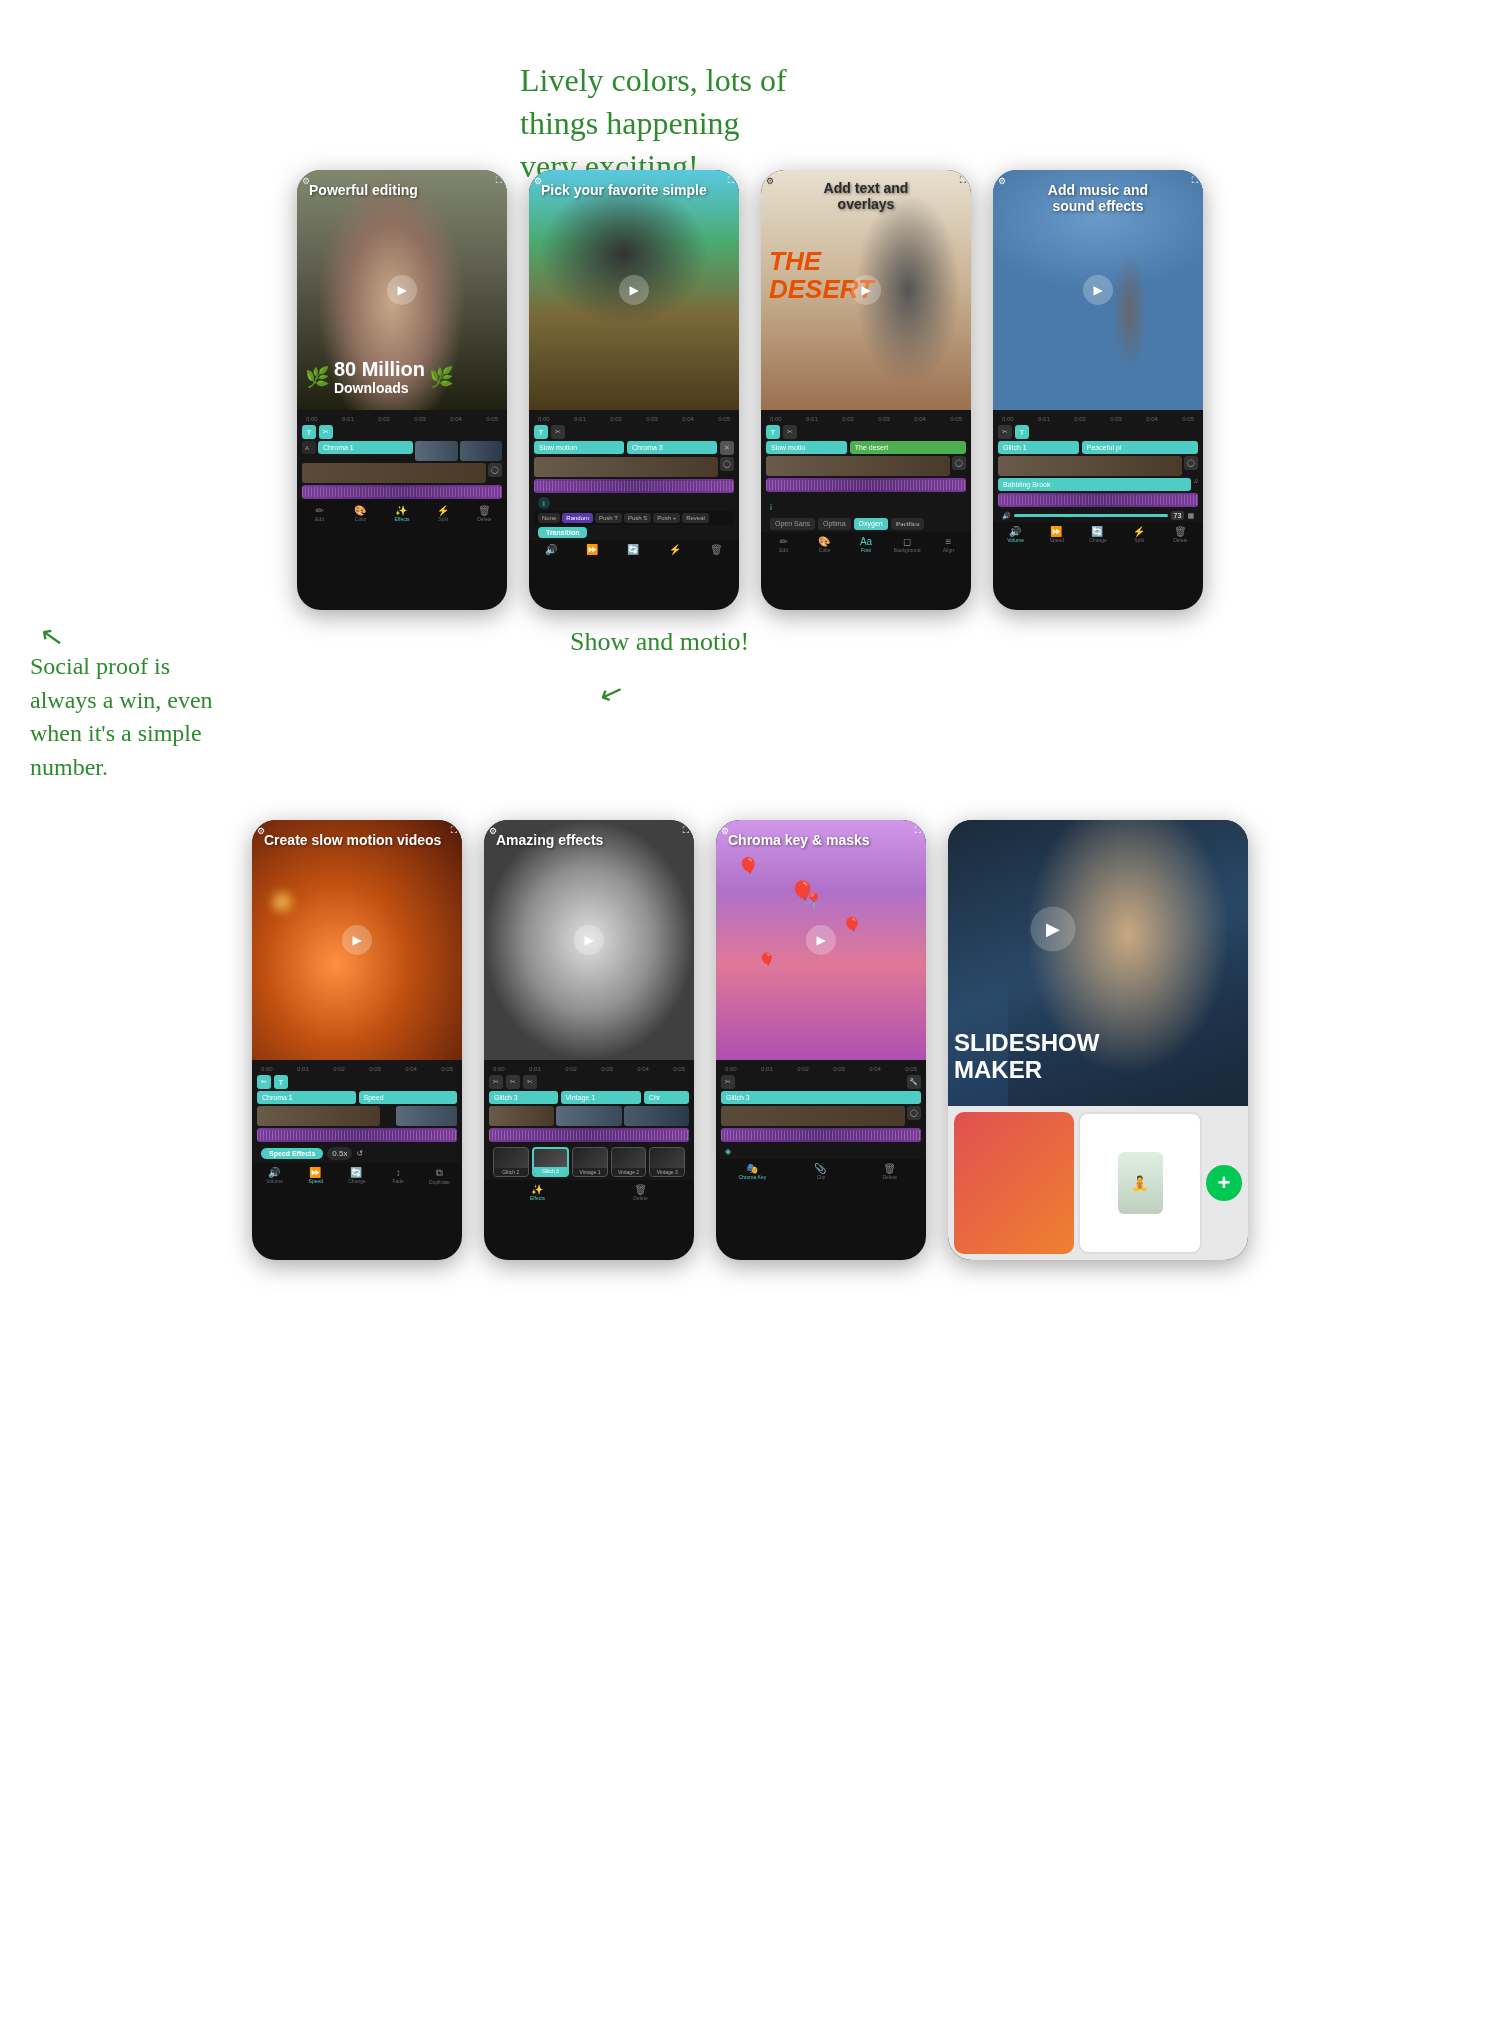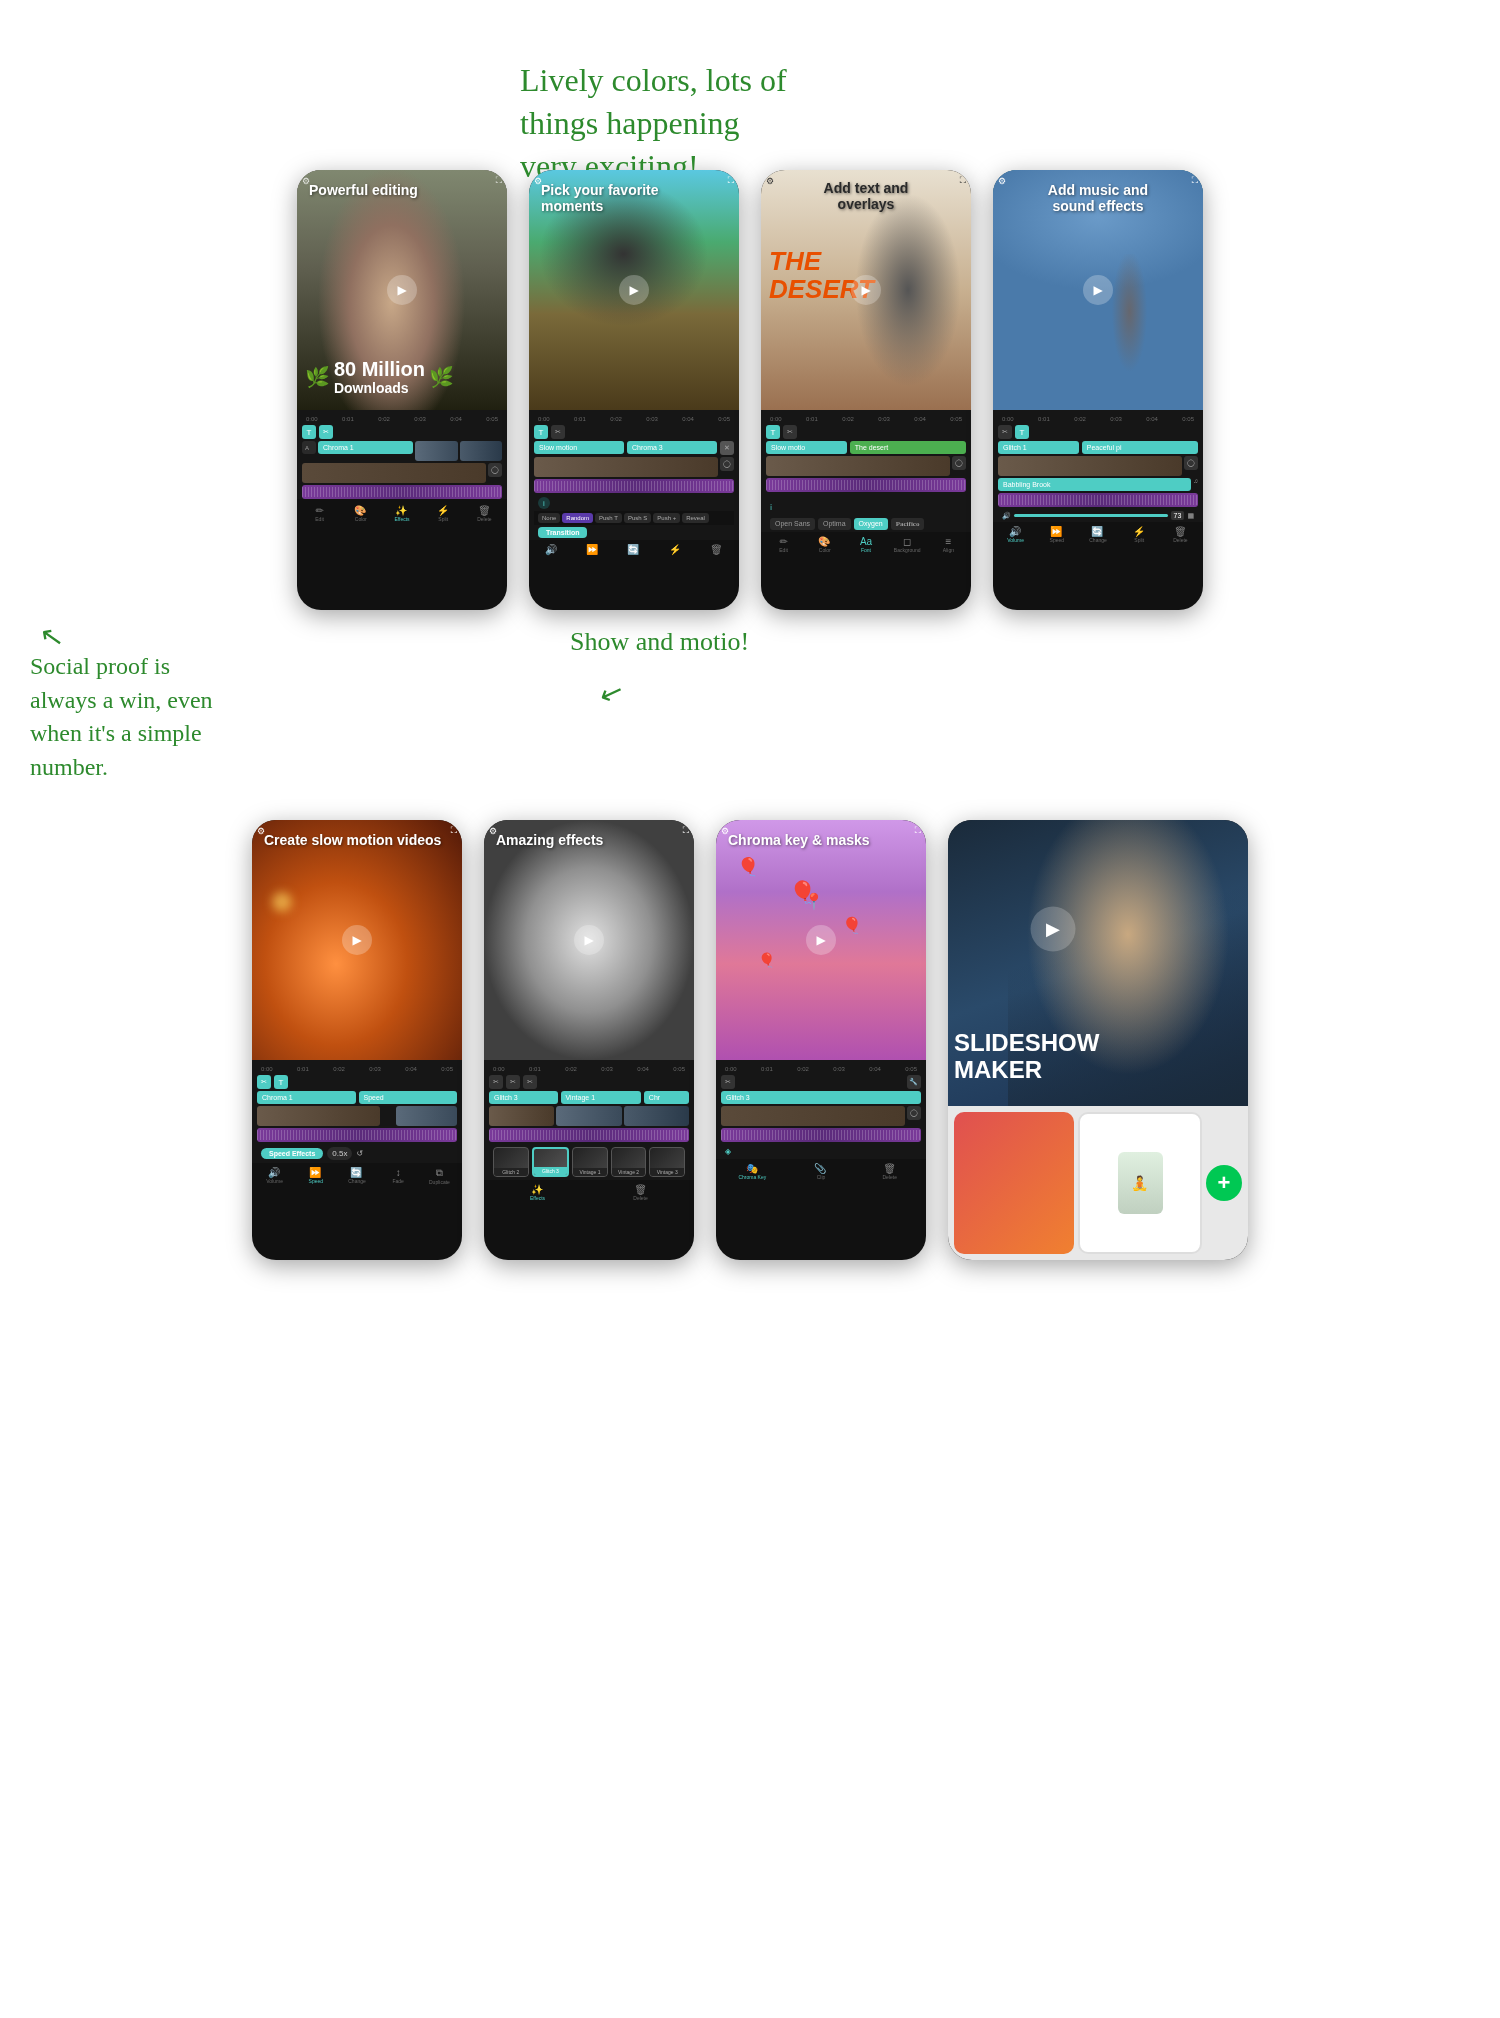--- a/index.html
+++ b/index.html
@@ -471,21 +471,21 @@
     </div>
 
     <div class="phone-frame phone-frame-tall">
       <div class="phone-header-img">
         <div class="skater-bg" style="width:100%; height:100%;"></div>
         <div class="play-overlay">▶</div>
         <div class="screen-icons-row">
           <span style="font-size:9px; color:white;">⚙</span>
           <span style="font-size:9px; color:white;">⛶</span>
         </div>
-        <div class="ph-title">Pick your favorite moments</div>
+        <div class="ph-title">Pick your favorite simple</div>
       </div>
       <div class="ph-controls">
         <div class="time-markers">
           <span>0:00</span>
             <span>0:01</span>
           <span>0:02</span>
             <span>0:03</span>
           <span>0:04</span>
             <span>0:05</span>
         </div>

